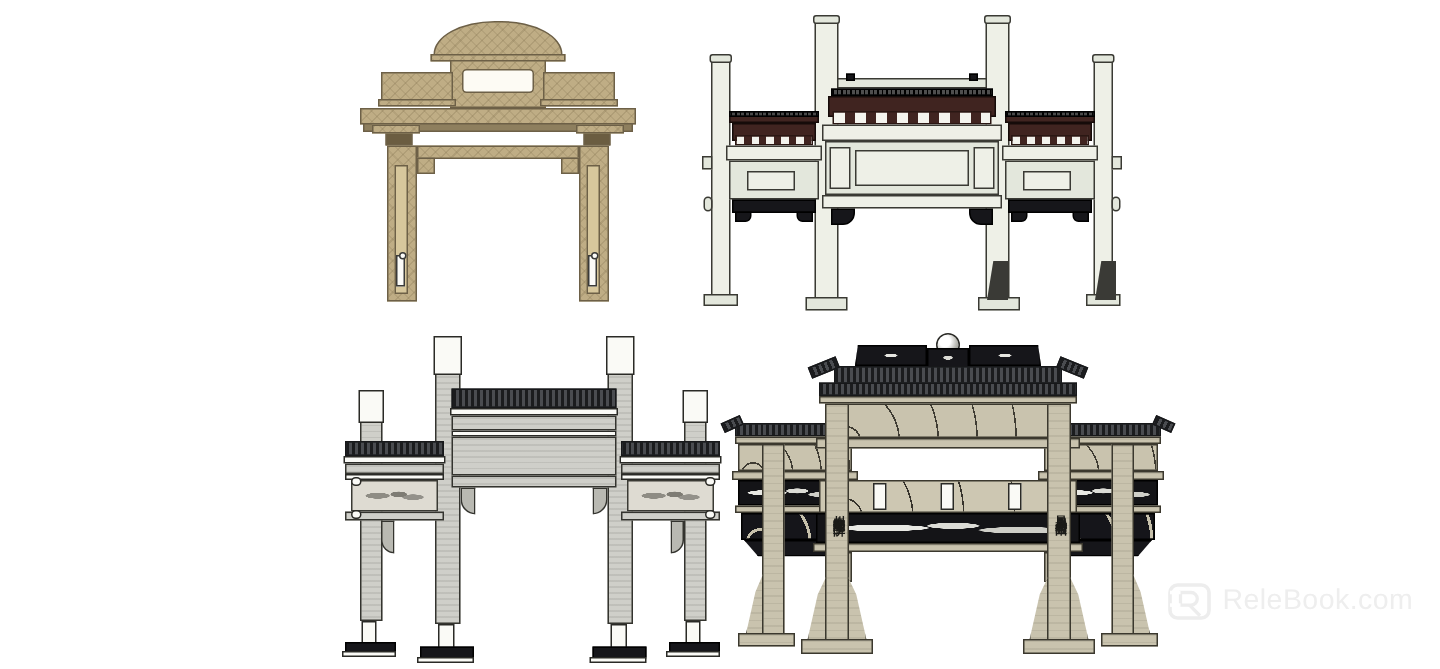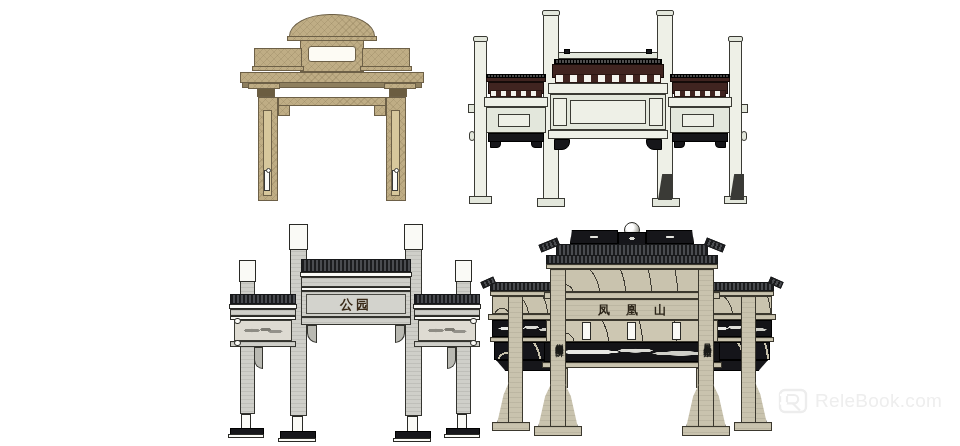--- a/index.html
+++ b/index.html
@@ -233,25 +233,20 @@
     <div class="relief" style="position:absolute;left:200px;top:102px;width:58px;height:21px;"></div>
     <div class="greystone" style="position:absolute;left:196px;top:123px;width:66px;height:6px;"></div>
     <div class="greystone" style="position:absolute;left:229px;top:129px;width:9px;height:22px;
                 border-radius:0 0 9px 0;background:#b9b9b2;"></div>
 
     <div class="greytile" style="position:absolute;left:83px;top:41px;width:110px;height:13px;"></div>
     <div class="wht" style="position:absolute;left:82px;top:54px;width:112px;height:5px;"></div>
     <div class="greystone" style="position:absolute;left:83px;top:59px;width:110px;height:10px;"></div>
     <div class="wht" style="position:absolute;left:83px;top:69px;width:110px;height:4px;"></div>
     <div class="greystone" style="position:absolute;left:83px;top:73px;width:110px;height:26px;"></div>
-    <div style="position:absolute;left:88px;top:76px;width:100px;height:20px;
-                background:#d3d3cd;border:1.4px solid #4a4a44;box-sizing:border-box;
-                display:flex;align-items:center;justify-content:center;">
-      <div class="cn" style="font-size:13px;letter-spacing:3px;">公园</div>
-    </div>
     <div class="greystone" style="position:absolute;left:83px;top:99px;width:110px;height:8px;"></div>
     <div class="greystone" style="position:absolute;left:89px;top:107px;width:10px;height:18px;
                 border-radius:0 0 0 10px;background:#b9b9b2;"></div>
     <div class="greystone" style="position:absolute;left:177px;top:107px;width:10px;height:18px;
                 border-radius:0 0 10px 0;background:#b9b9b2;"></div>
 
     <div class="wht" style="position:absolute;left:16px;top:100px;width:7px;height:6px;border-radius:3px;"></div>
     <div class="wht" style="position:absolute;left:16px;top:122px;width:7px;height:6px;border-radius:3px;"></div>
     <div class="wht" style="position:absolute;left:252px;top:100px;width:7px;height:6px;border-radius:3px;"></div>
     <div class="wht" style="position:absolute;left:252px;top:122px;width:7px;height:6px;border-radius:3px;"></div>
@@ -337,23 +332,20 @@
                 transform:rotate(22deg);transform-origin:left bottom;"></div>
     <div class="greytile" style="position:absolute;left:64px;top:33px;width:172px;height:9px;"></div>
     <div class="beige" style="position:absolute;left:64px;top:42px;width:172px;height:5px;"></div>
 
     <div style="position:absolute;left:68px;top:47px;width:164px;height:23px;
                 background-color:#c9c3ae;
                 background-image:repeating-radial-gradient(circle at 13px 24px, rgba(0,0,0,0) 0 9px, #3f3c33 9px 10px, rgba(0,0,0,0) 10px 26px);
                 border:1px solid #3b382e;box-sizing:border-box;"></div>
     <div class="beige" style="position:absolute;left:62px;top:70px;width:176px;height:7px;"></div>
 
-    <div class="beige" style="position:absolute;left:68px;top:77px;width:164px;height:21px;">
-      <div class="cn" style="width:100%;height:100%;font-size:12px;letter-spacing:16px;padding-left:16px;box-sizing:border-box;color:#2b2418;">凤凰山</div>
-    </div>
 
     <div style="position:absolute;left:64px;top:98px;width:172px;height:22px;
                 background-color:#cdc7b2;
                 background-image:repeating-radial-gradient(circle at 16px 23px, rgba(0,0,0,0) 0 11px, #35322b 11px 12px, rgba(0,0,0,0) 12px 34px);
                 border:1px solid #3b382e;box-sizing:border-box;"></div>
     <div class="wht" style="position:absolute;left:100px;top:100px;width:9px;height:18px;"></div>
     <div class="wht" style="position:absolute;left:145px;top:100px;width:9px;height:18px;"></div>
     <div class="wht" style="position:absolute;left:190px;top:100px;width:9px;height:18px;"></div>
 
     <div class="relief-dark" style="position:absolute;left:62px;top:120px;width:176px;height:20px;"></div>

